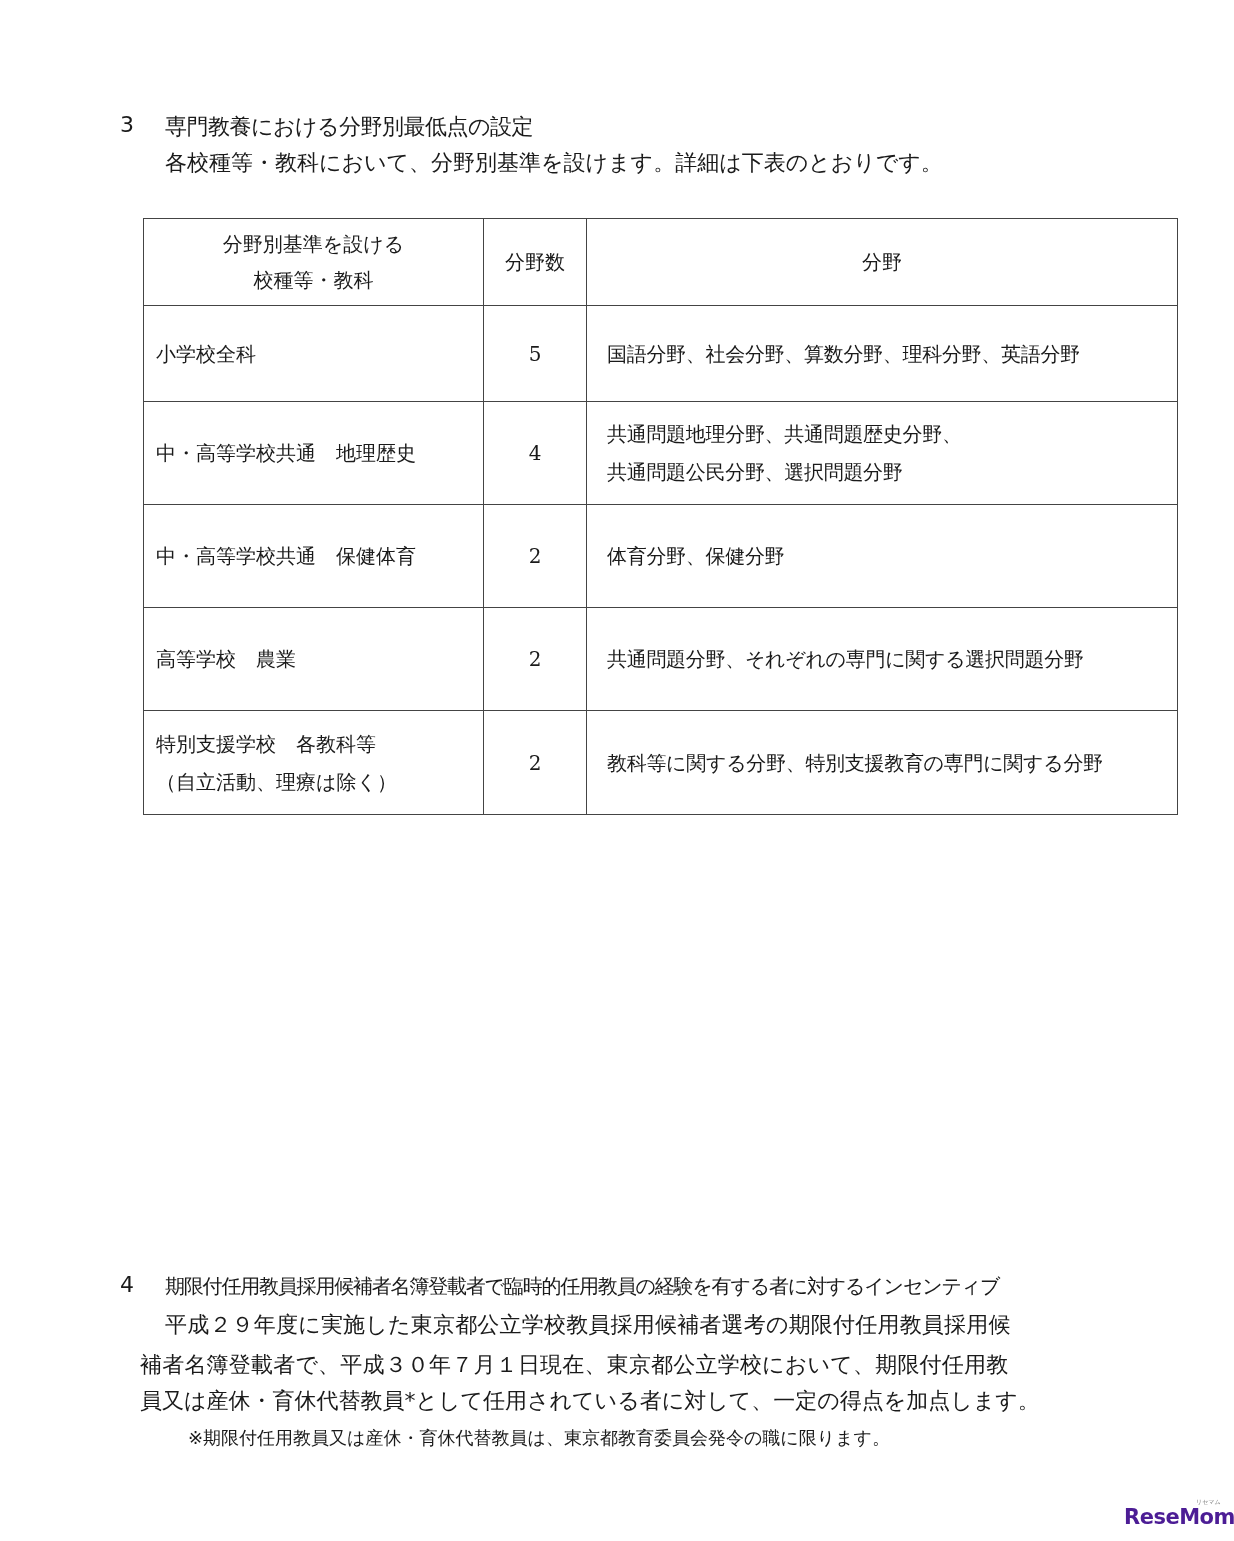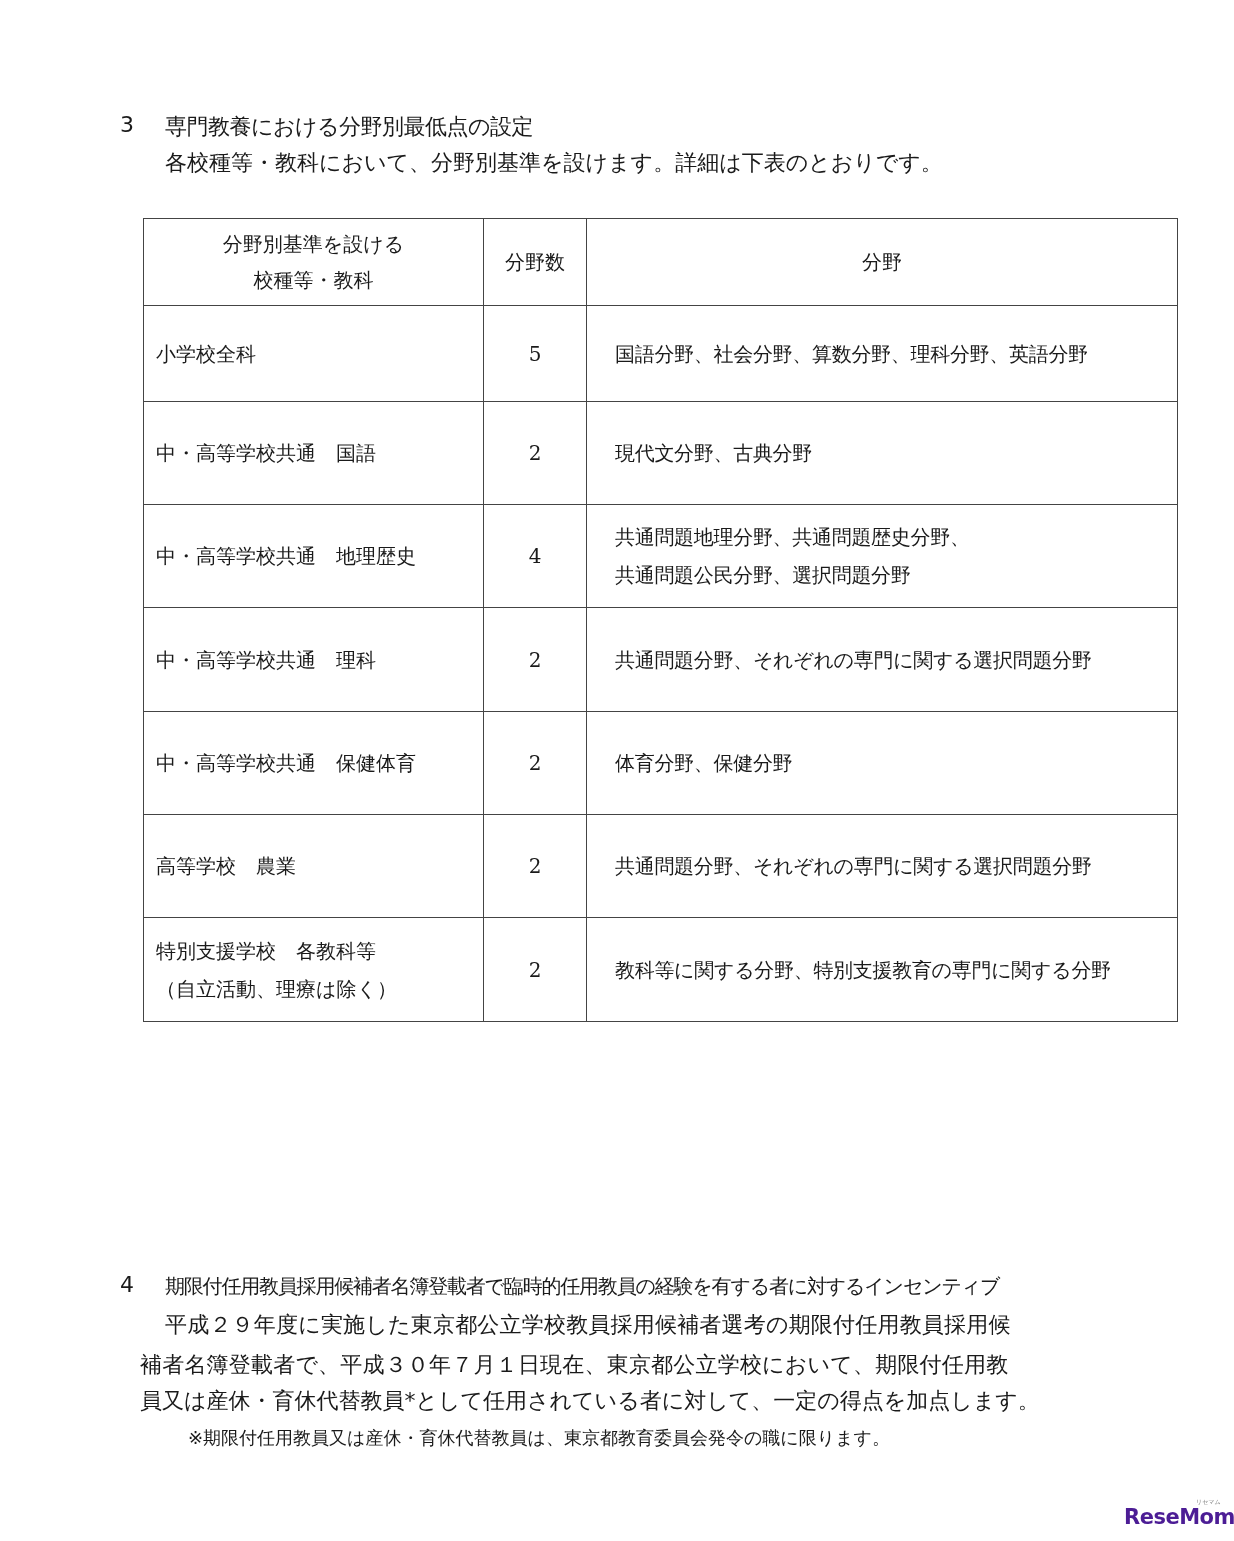--- a/index.html
+++ b/index.html
@@ -41,21 +41,21 @@
       font-weight: normal;
       padding: 0;
       vertical-align: middle;
     }
     .tbl th {
       text-align: center;
       line-height: 36px;
     }
     .tbl td.c1 { padding-left: 12px; text-align: left; line-height: 38px; }
     .tbl td.c2 { text-align: center; font-family: "DejaVu Serif", serif; }
-    .tbl td.c3 { padding-left: 28px; text-align: left; line-height: 38px; letter-spacing: -0.3px; }
+    .tbl td.c3 { padding-left: 20px; text-align: left; line-height: 38px; letter-spacing: -0.3px; }
     .footnote {
       font-size: 18px;
     }
     .logo {
       position: absolute;
       left: 1124px;
       top: 1505px;
       font-family: "DejaVu Sans", sans-serif;
       font-weight: bold;
       font-size: 21px;
@@ -98,45 +98,27 @@
       <td class="c1">
           <div>小学校全科</div>
         </td>
       <td class="c2">5</td>
       <td class="c3">
           <div>国語分野、社会分野、算数分野、理科分野、英語分野</div>
         </td>
     </tr>
     <tr style="height:103px">
       <td class="c1">
-          <div>中・高等学校共通　国語</div>
-        </td>
-      <td class="c2">2</td>
-      <td class="c3">
-          <div>現代文分野、古典分野</div>
-        </td>
-    </tr>
-    <tr style="height:103px">
-      <td class="c1">
           <div>中・高等学校共通　地理歴史</div>
         </td>
       <td class="c2">4</td>
       <td class="c3">
         <div>共通問題地理分野、共通問題歴史分野、</div>
         <div>共通問題公民分野、選択問題分野</div>
       </td>
-    </tr>
-    <tr style="height:104px">
-      <td class="c1">
-          <div>中・高等学校共通　理科</div>
-        </td>
-      <td class="c2">2</td>
-      <td class="c3">
-          <div>共通問題分野、それぞれの専門に関する選択問題分野</div>
-        </td>
     </tr>
     <tr style="height:103px">
       <td class="c1">
           <div>中・高等学校共通　保健体育</div>
         </td>
       <td class="c2">2</td>
       <td class="c3">
           <div>体育分野、保健分野</div>
         </td>
     </tr>

